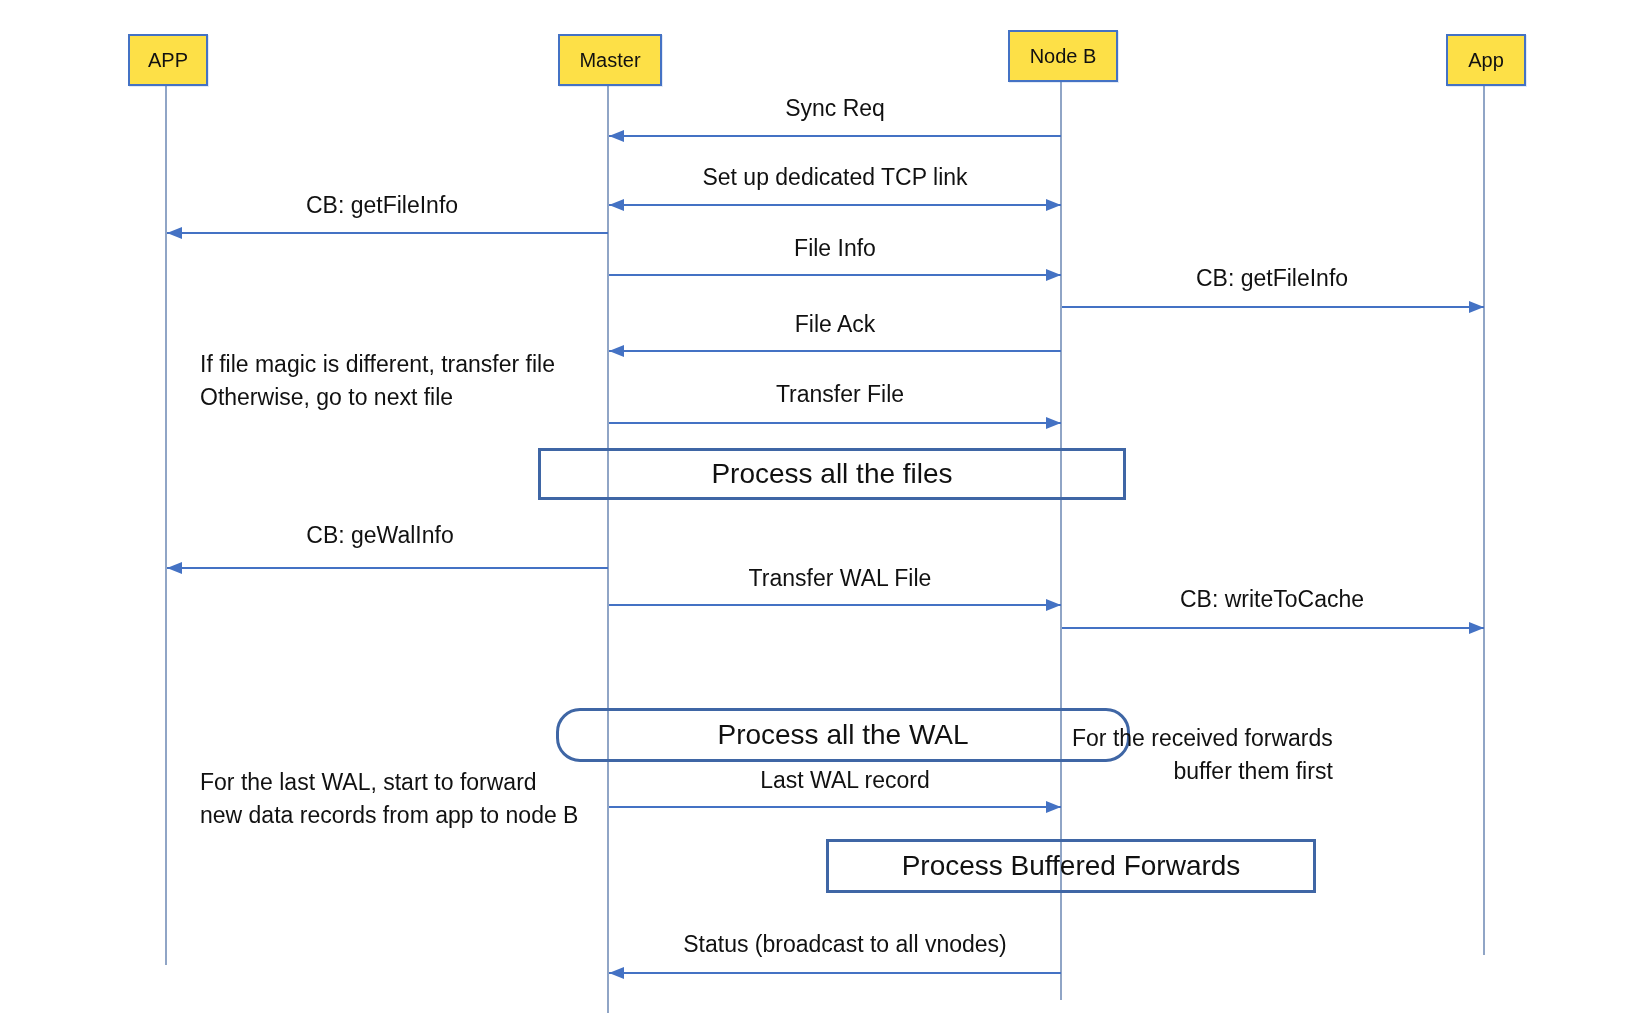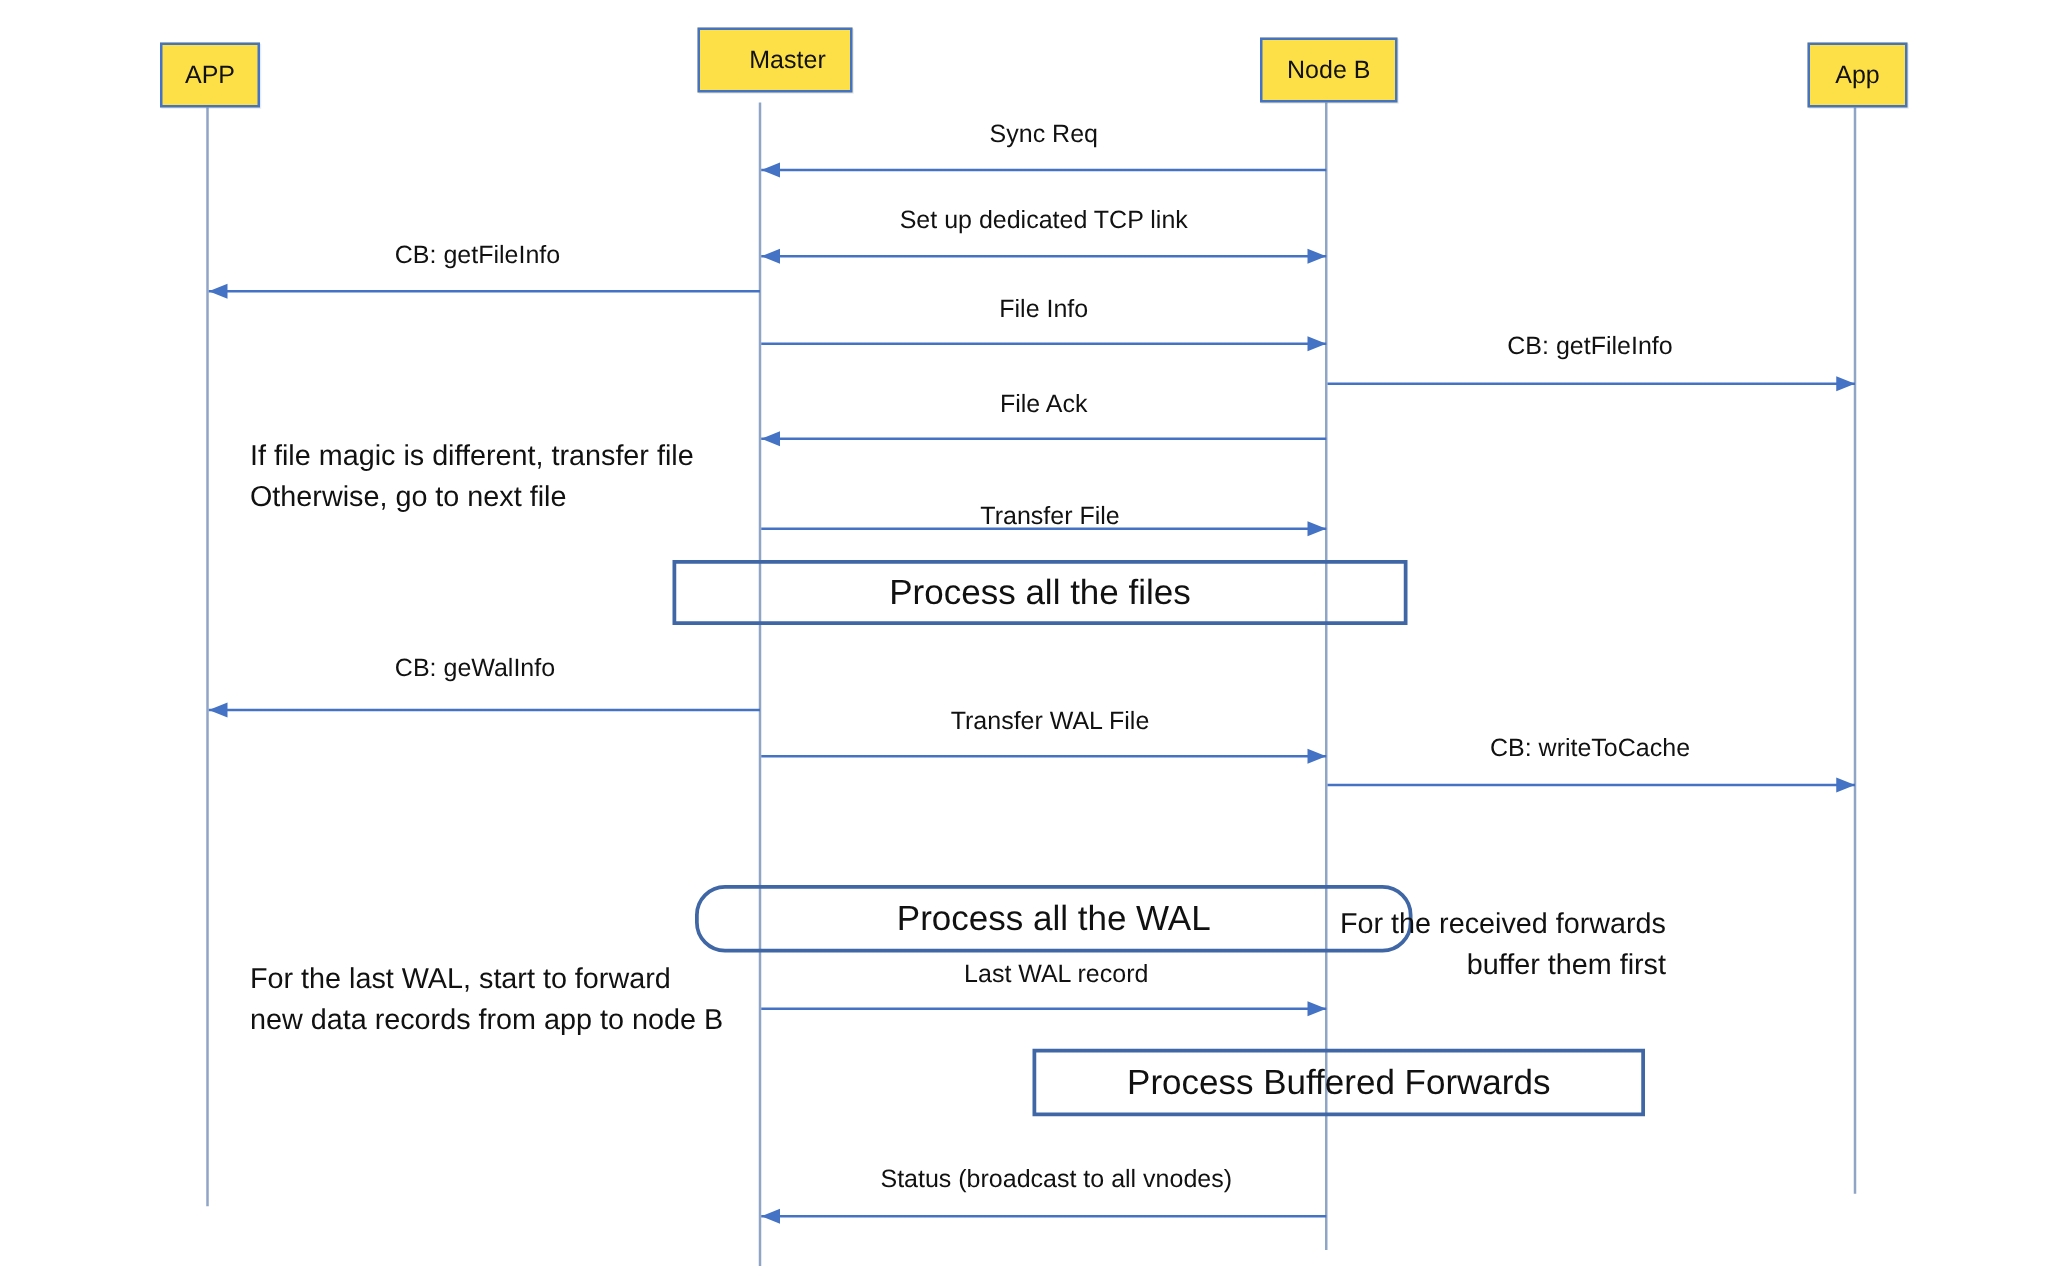--- a/index.html
+++ b/index.html
@@ -60,21 +60,21 @@
     width: 0; height: 0;
     border-style: solid;
     border-width: 6px 0 6px 15px;
     border-color: transparent transparent transparent var(--accent);
   }
   
   .msg-label {
     position: absolute;
     transform: translate(-50%, -50%);
     white-space: nowrap;
-    font-size: 20px;
+    font-size: 23px;
     z-index: 5;
   }
   
   .process-box {
     position: absolute;
     border: 3px solid var(--box-border);
     background: transparent;
     display: flex;
     align-items: center;
     justify-content: center;
@@ -97,21 +97,21 @@
 <div class="stage">
 
   <div class="lifeline" style="left:165px; top:82px;  height:883px;"></div>
   <div class="lifeline" style="left:607px; top:82px;  height:931px;"></div>
   <div class="lifeline" style="left:1060px; top:78px; height:922px;"></div>
   <div class="lifeline" style="left:1483px; top:82px; height:873px;"></div>
 
   <div class="actor-box" style="left:128px;  top:34px; width:76px;  height:48px;">
     <span>APP</span>
   </div>
-  <div class="actor-box" style="left:558px;  top:22px; width:100px; height:48px;padding-left:20px;">
+  <div class="actor-box" style="left:558px;  top:34px; width:100px; height:48px;">
     <span>Master</span>
   </div>
   <div class="actor-box" style="left:1008px; top:30px; width:106px; height:48px;">
     <span>Node B</span>
   </div>
   <div class="actor-box" style="left:1446px; top:34px; width:76px;  height:48px;">
     <span>App</span>
   </div>
 
   <span class="msg-label" style="left:835px; top:108px;">Sync Req</span>
@@ -128,21 +128,21 @@
 
   <span class="msg-label" style="left:1272px; top:278px;">CB: getFileInfo</span>
   <div class="arrow head-r" style="left:1062px; top:306px; width:422px;"></div>
 
   <span class="msg-label" style="left:835px; top:324px;">File Ack</span>
   <div class="arrow head-l" style="left:609px; top:350px; width:452px;"></div>
 
   <div class="note" style="left:200px; top:348px;">If file magic is different, transfer file
 Otherwise, go to next file</div>
 
-  <span class="msg-label" style="left:840px; top:414px;">Transfer File</span>
+  <span class="msg-label" style="left:840px; top:394px;">Transfer File</span>
   <div class="arrow head-r" style="left:609px; top:422px; width:452px;"></div>
 
   <div class="process-box" style="left:538px; top:448px; width:582px; height:46px;">
     <span>Process all the files</span>
   </div>
 
   <span class="msg-label" style="left:380px; top:535px;">CB: geWalInfo</span>
   <div class="arrow head-l" style="left:167px; top:567px; width:441px;"></div>
 
   <span class="msg-label" style="left:840px; top:578px;">Transfer WAL File</span>

